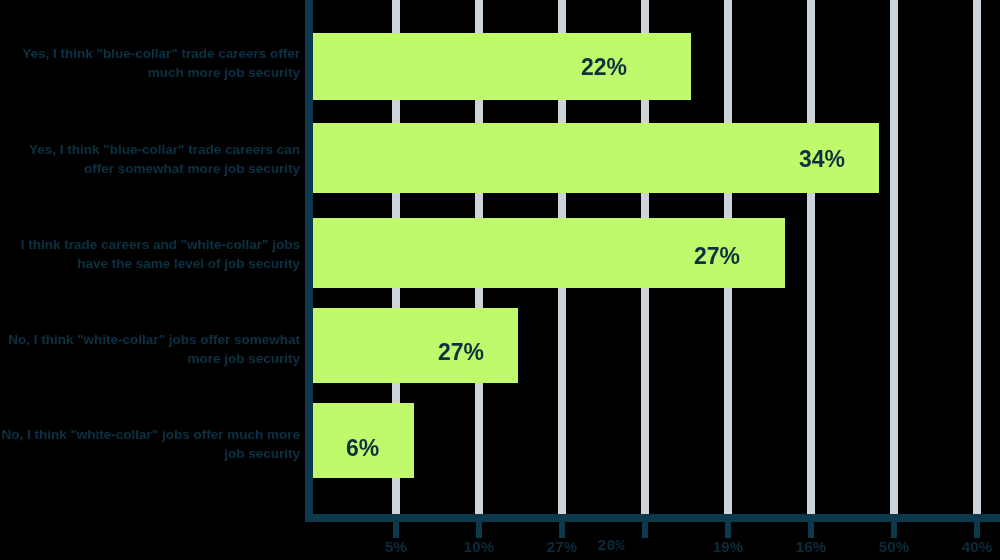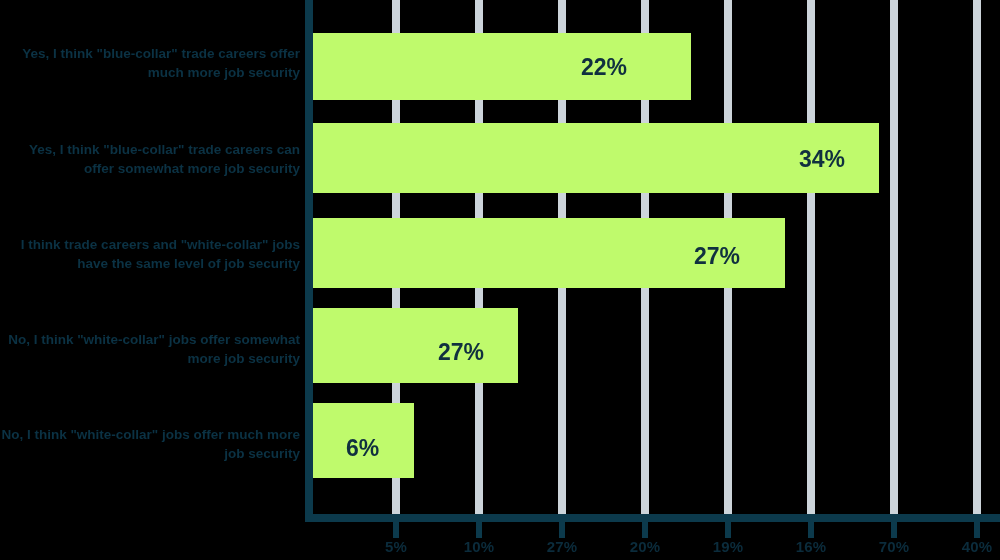--- a/index.html
+++ b/index.html
@@ -150,19 +150,19 @@
   <div class="tick-mark" style="left:559px;"></div>
   <div class="tick-mark" style="left:642px;"></div>
   <div class="tick-mark" style="left:725px;"></div>
   <div class="tick-mark" style="left:808px;"></div>
   <div class="tick-mark" style="left:891px;"></div>
   <div class="tick-mark" style="left:974px;"></div>
 
   <div class="tick-label" style="left:396px;">5%</div>
   <div class="tick-label" style="left:479px;">10%</div>
   <div class="tick-label" style="left:562px;">27%</div>
-  <div class="tick-label" style="left:645px;">20%</div>
+  <div class="tick-label" style="left:611px;font-family:Liberation Mono, monospace;">20%</div>
   <div class="tick-label" style="left:728px;">19%</div>
   <div class="tick-label" style="left:811px;">16%</div>
-  <div class="tick-label" style="left:894px;">70%</div>
+  <div class="tick-label" style="left:894px;">50%</div>
   <div class="tick-label" style="left:977px;">40%</div>
 
 </div>
 
 </body></html>

